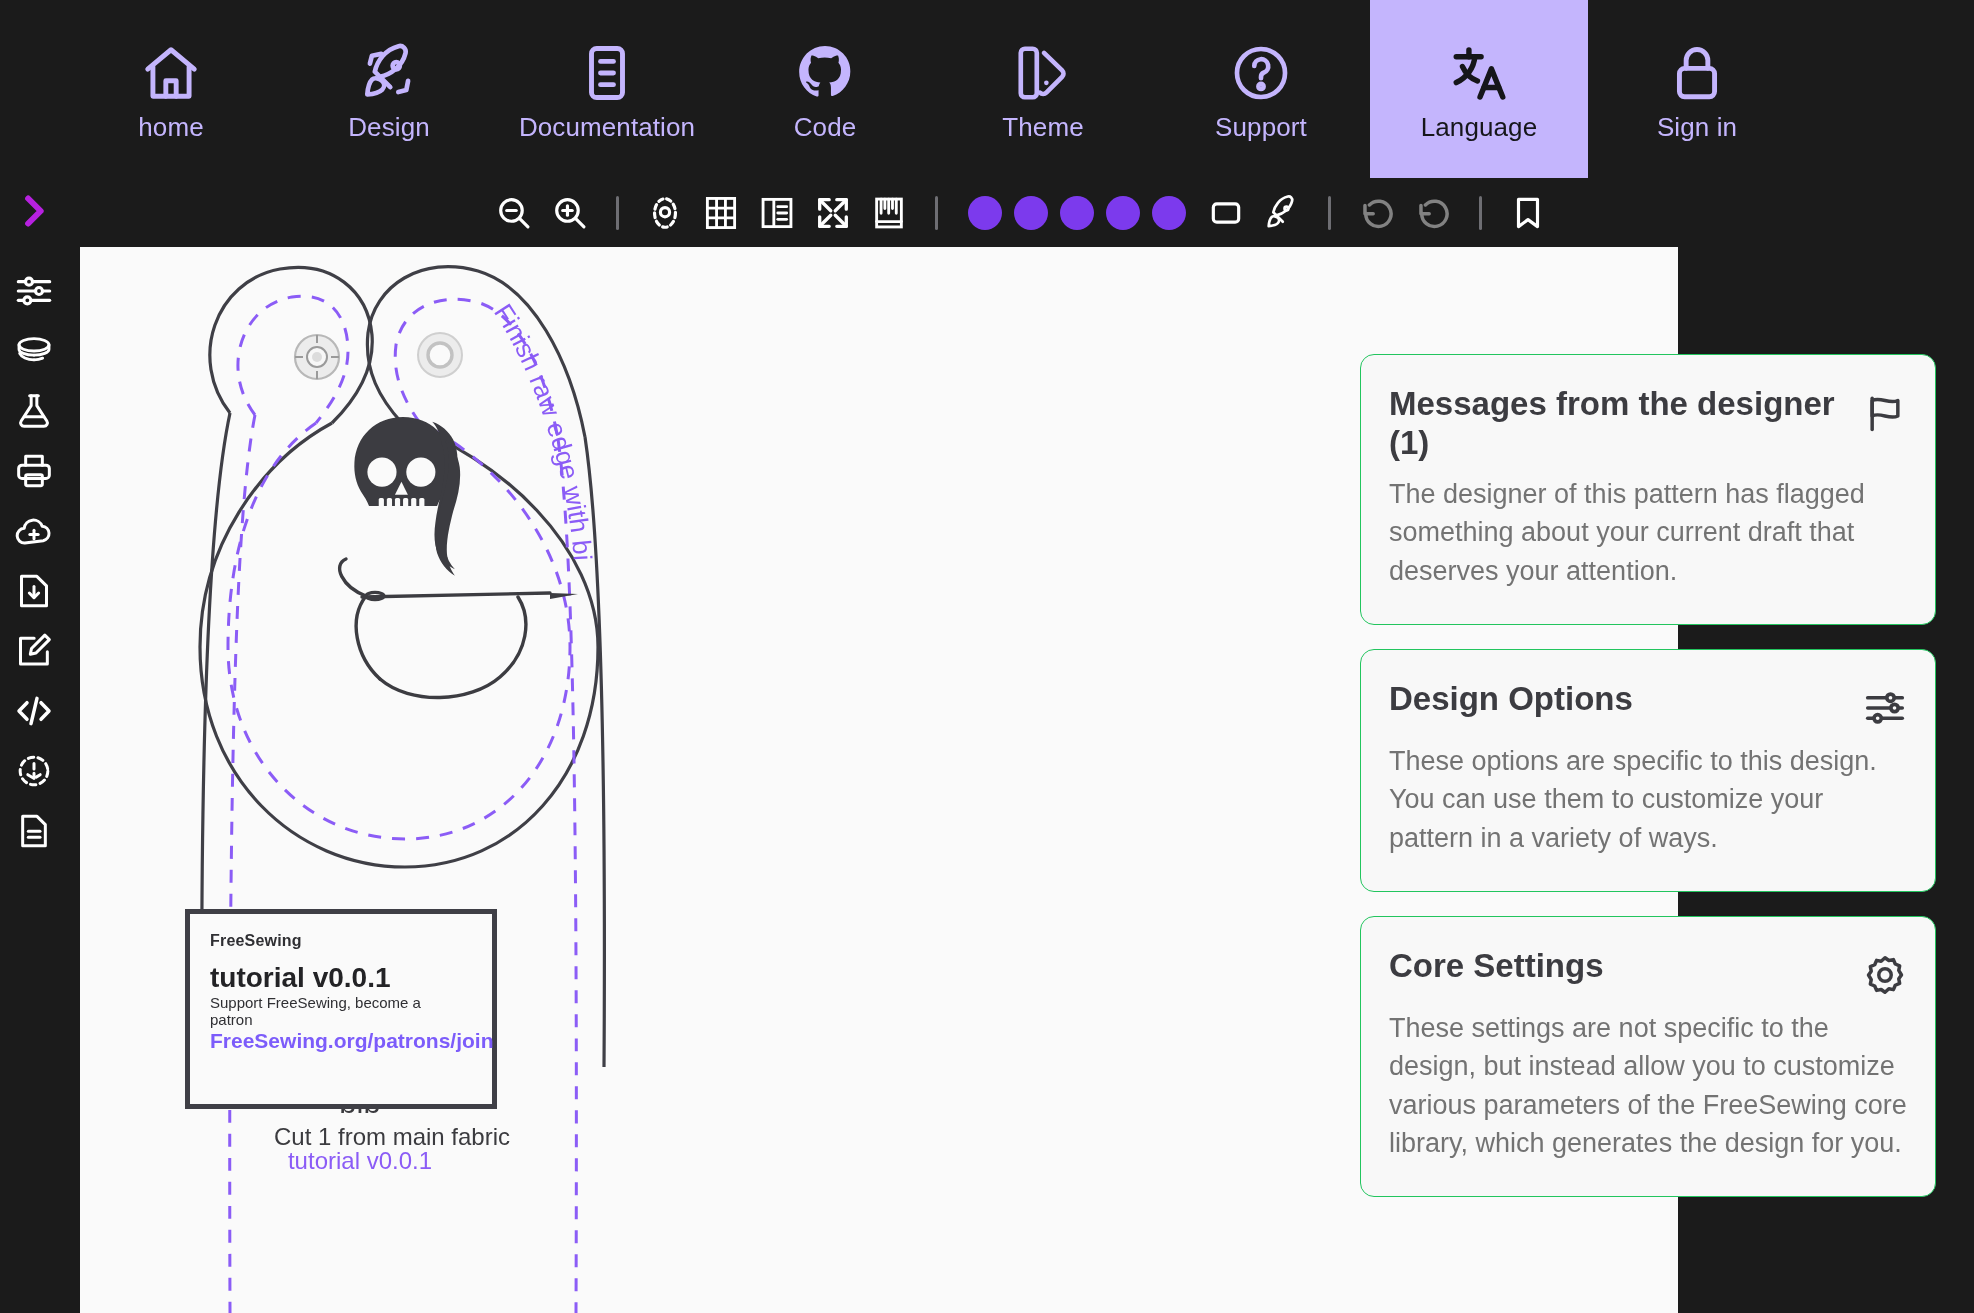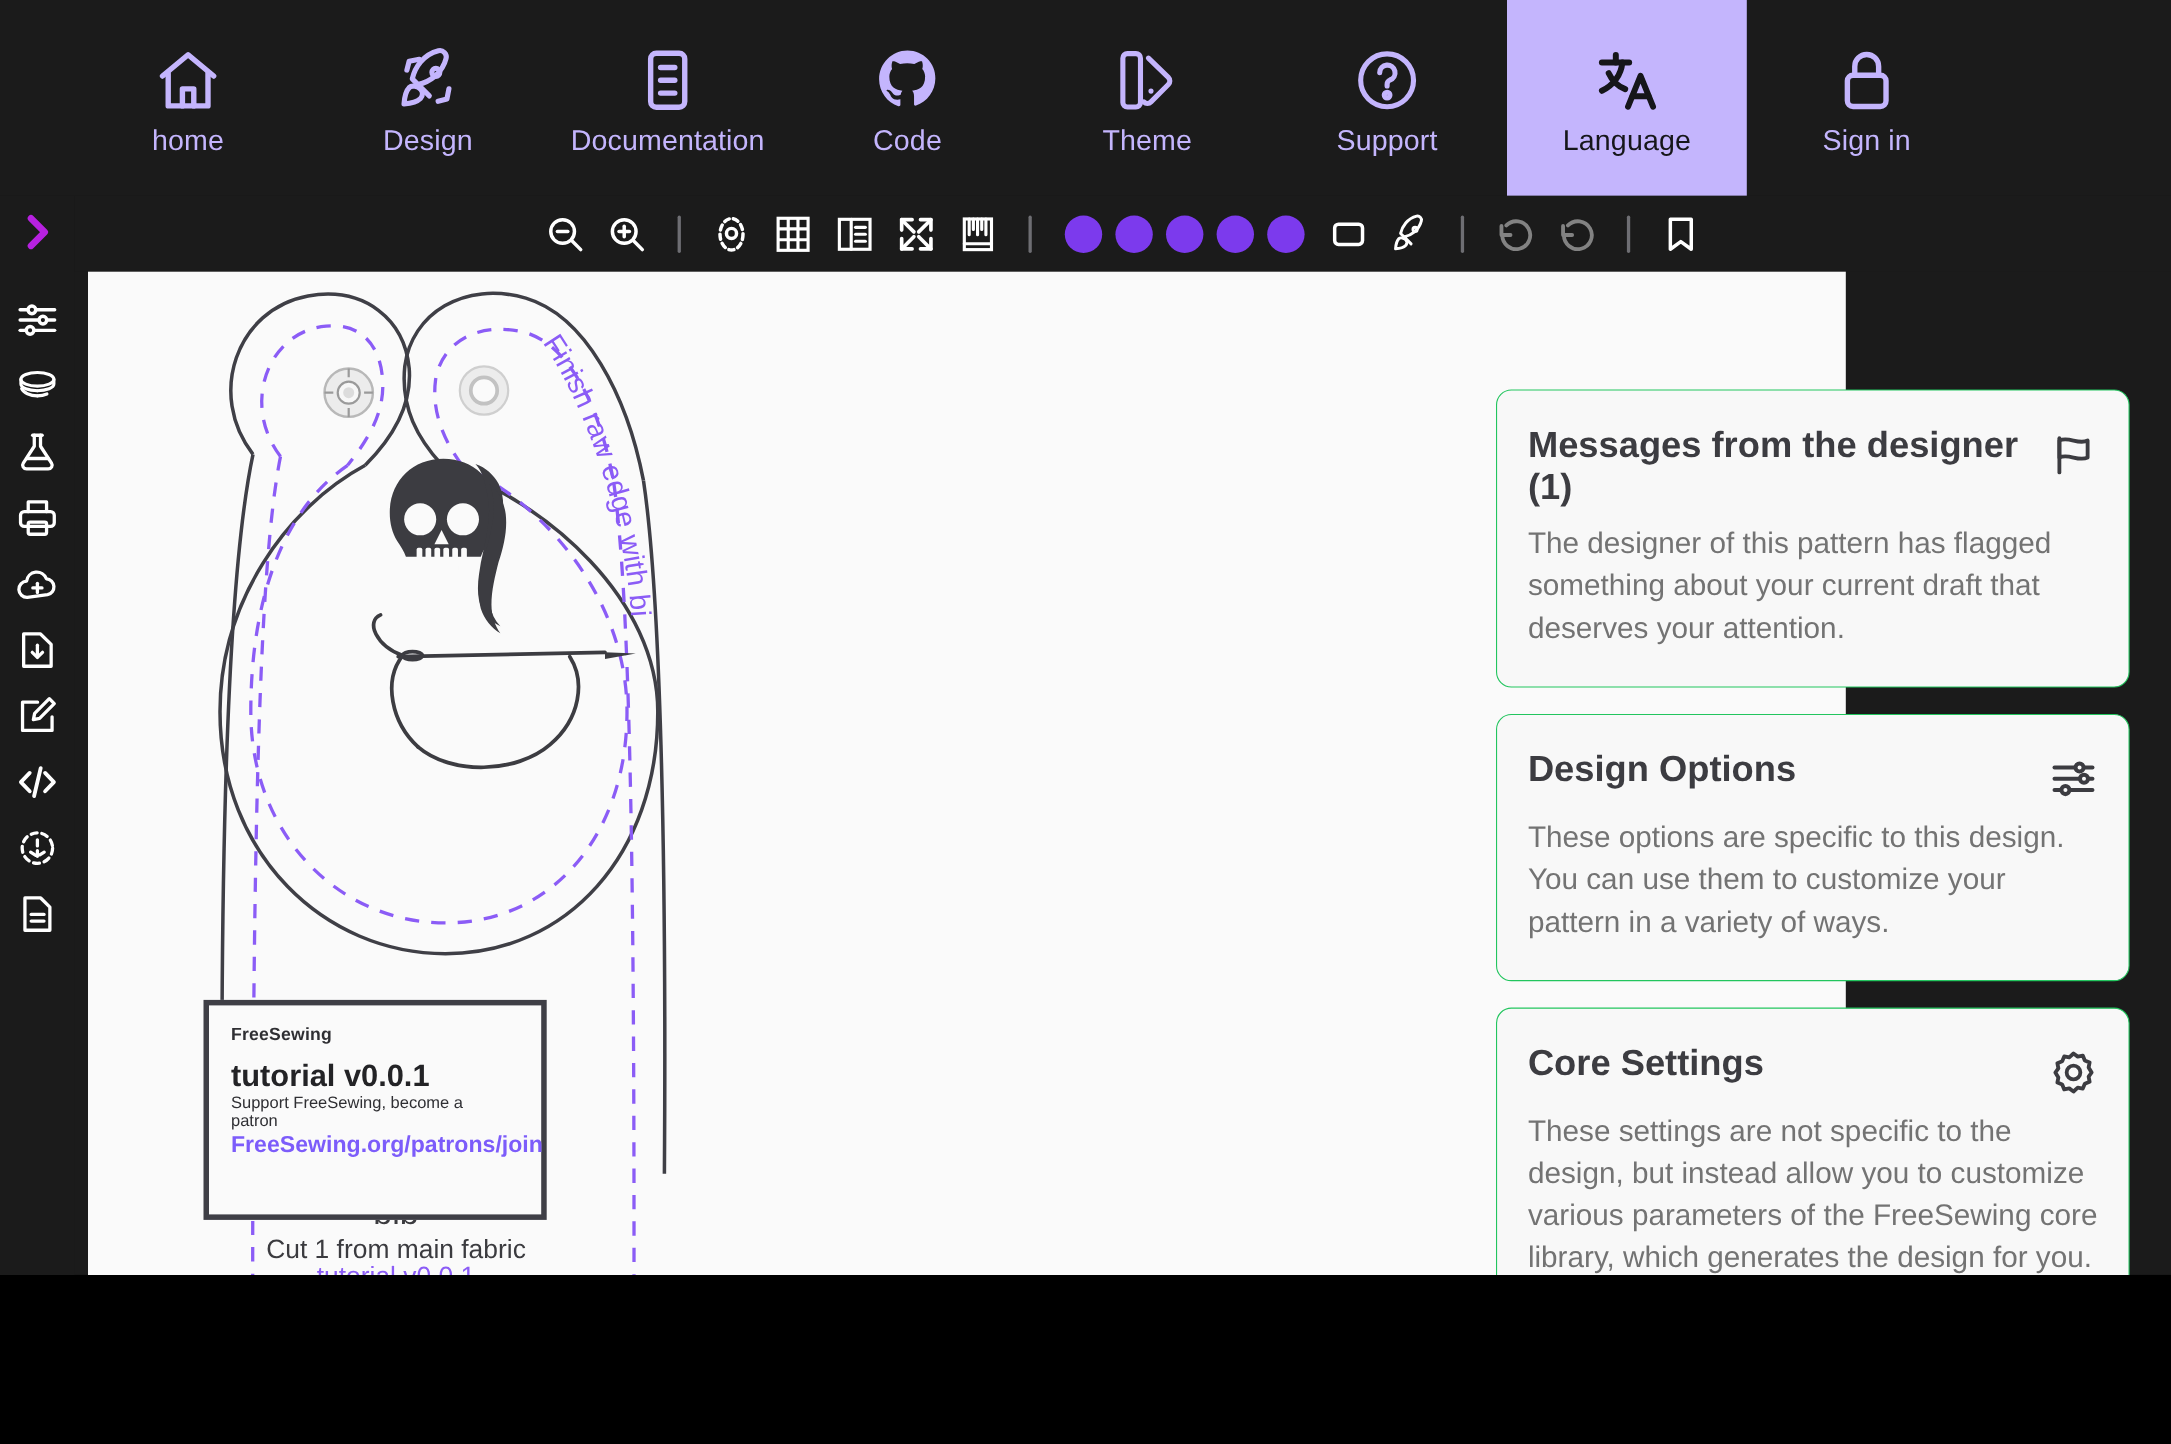--- a/index.html
+++ b/index.html
@@ -4,21 +4,21 @@
 <style>
   * { box-sizing: border-box; margin: 0; padding: 0; }
   html, body {
     width: 1974px; height: 1313px;
     background: #000;
     font-family: "Liberation Sans", sans-serif;
     overflow: hidden;
   }
   .app {
     position: relative;
-    width: 1974px; height: 1159px;
+    width: 1974px; height: 1313px;
     background: #1b1b1b;
     overflow: hidden;
   }
 
   
   .topnav {
     position: absolute; left: 0; top: 0;
     width: 1974px; height: 178px;
     background: #1b1b1b;
     display: flex;
@@ -532,21 +532,21 @@
         <ellipse cx="295" cy="349" rx="9" ry="3.6"></ellipse>
         <path d="M286 349 C 262 340, 252 318, 266 312"></path>
         <path d="M286 349 C 268 372, 276 410, 300 432"></path>
         <path d="M300 432 C 330 458, 390 456, 420 430 C 448 406, 452 372, 438 350"></path>
       </g>
       <path d="M470 346 L 498 347 L 470 352 Z" fill="#3c3c41"></path>
     </svg>
 
     <div class="pt-num" style="top:700px;">1</div>
     <div class="pt-title" style="top:838px;">bib</div>
-    <div class="pt-sub" style="top:876px;">Cut 1 from main fabric</div>
+    <div class="pt-sub" style="top:876px;margin-left:32px;">Cut 1 from main fabric</div>
     <div class="pt-ver" style="top:900px;">tutorial v0.0.1</div>
 
     <div class="title-box">
       <div class="tbx-brand">FreeSewing</div>
       <div class="tbx-name">tutorial v0.0.1</div>
       <div class="tbx-sup">Support FreeSewing, become a patron</div>
       <div class="tbx-link">FreeSewing.org/patrons/join</div>
     </div>
   </div>
 

